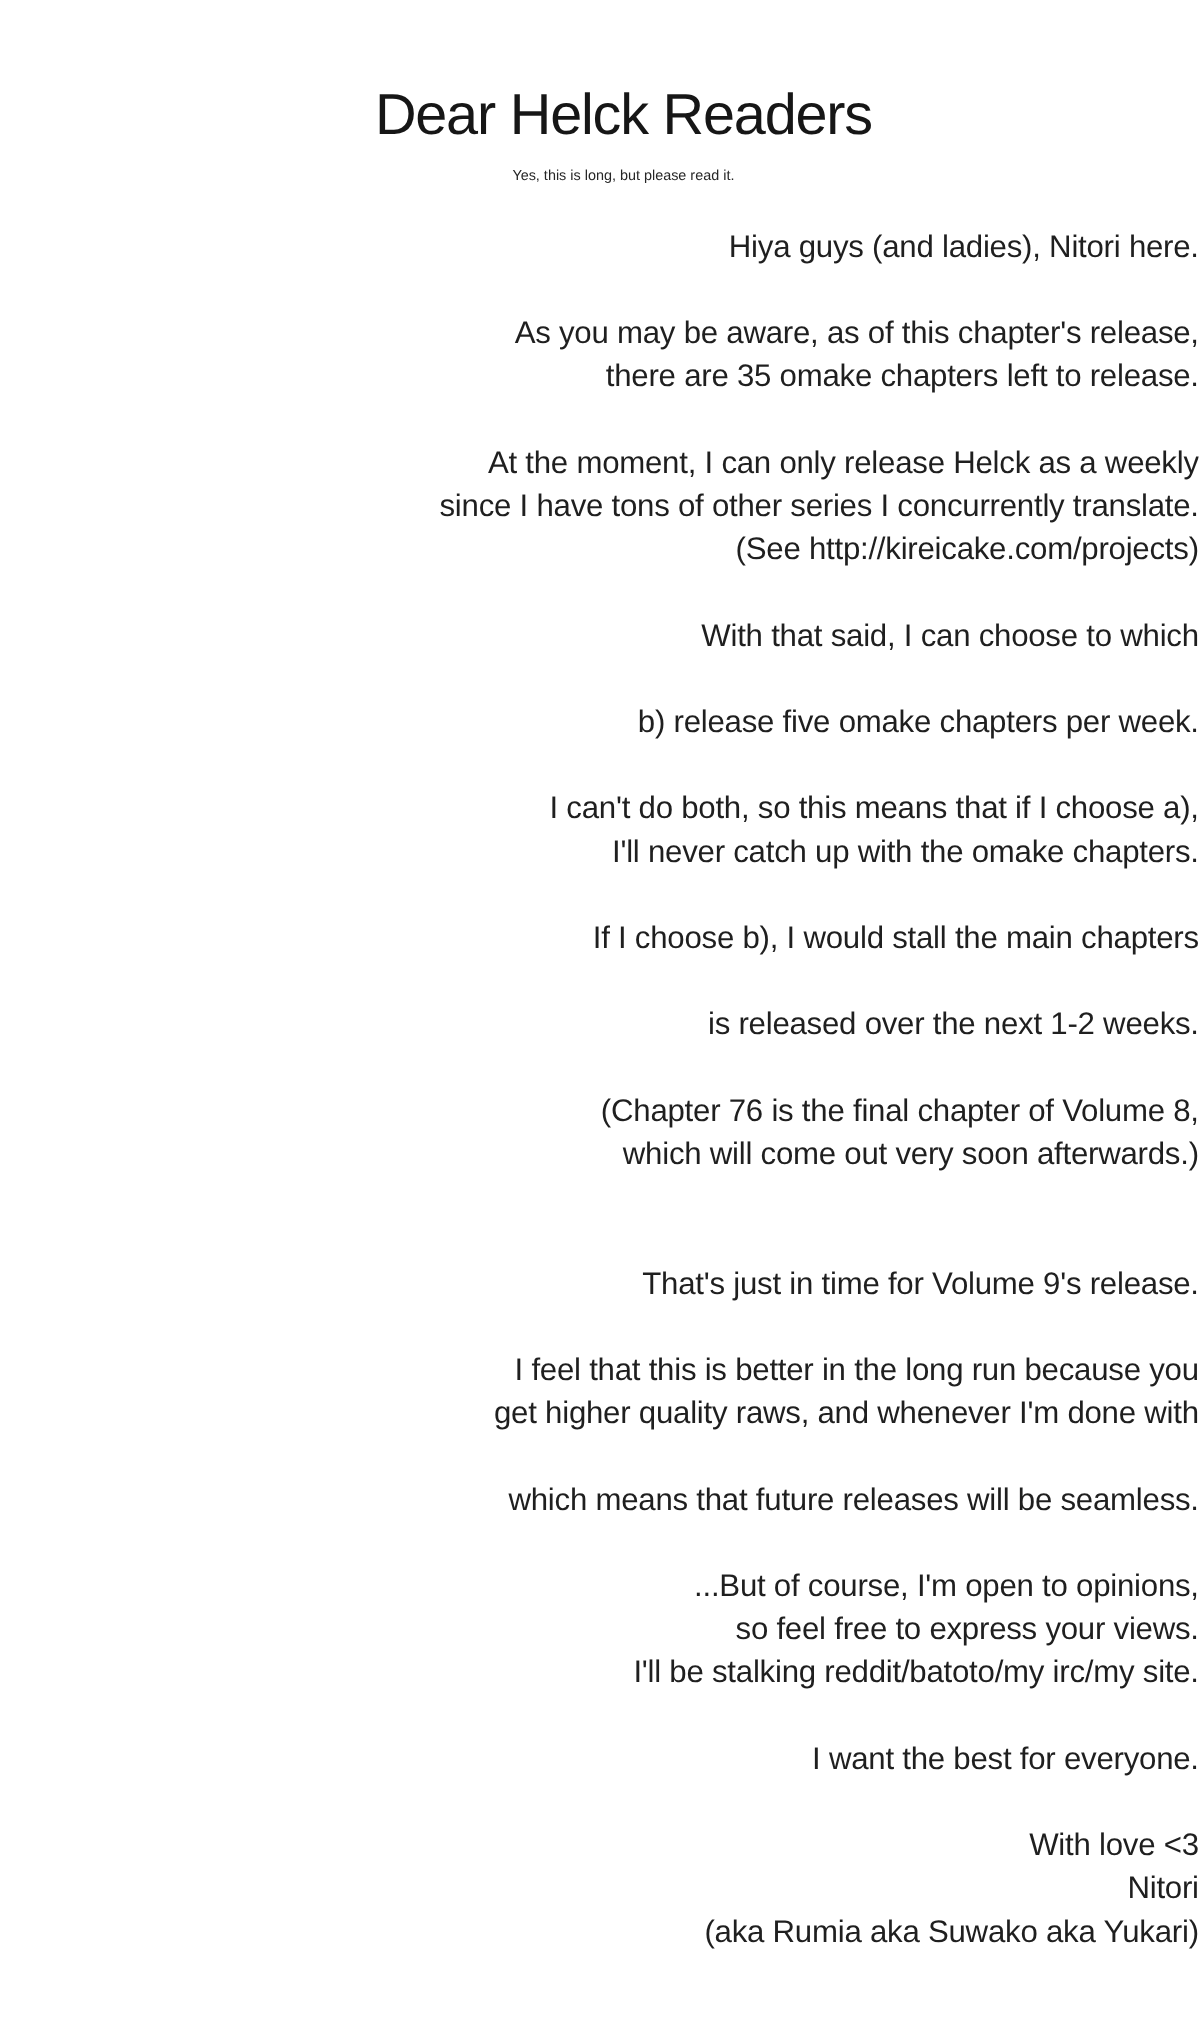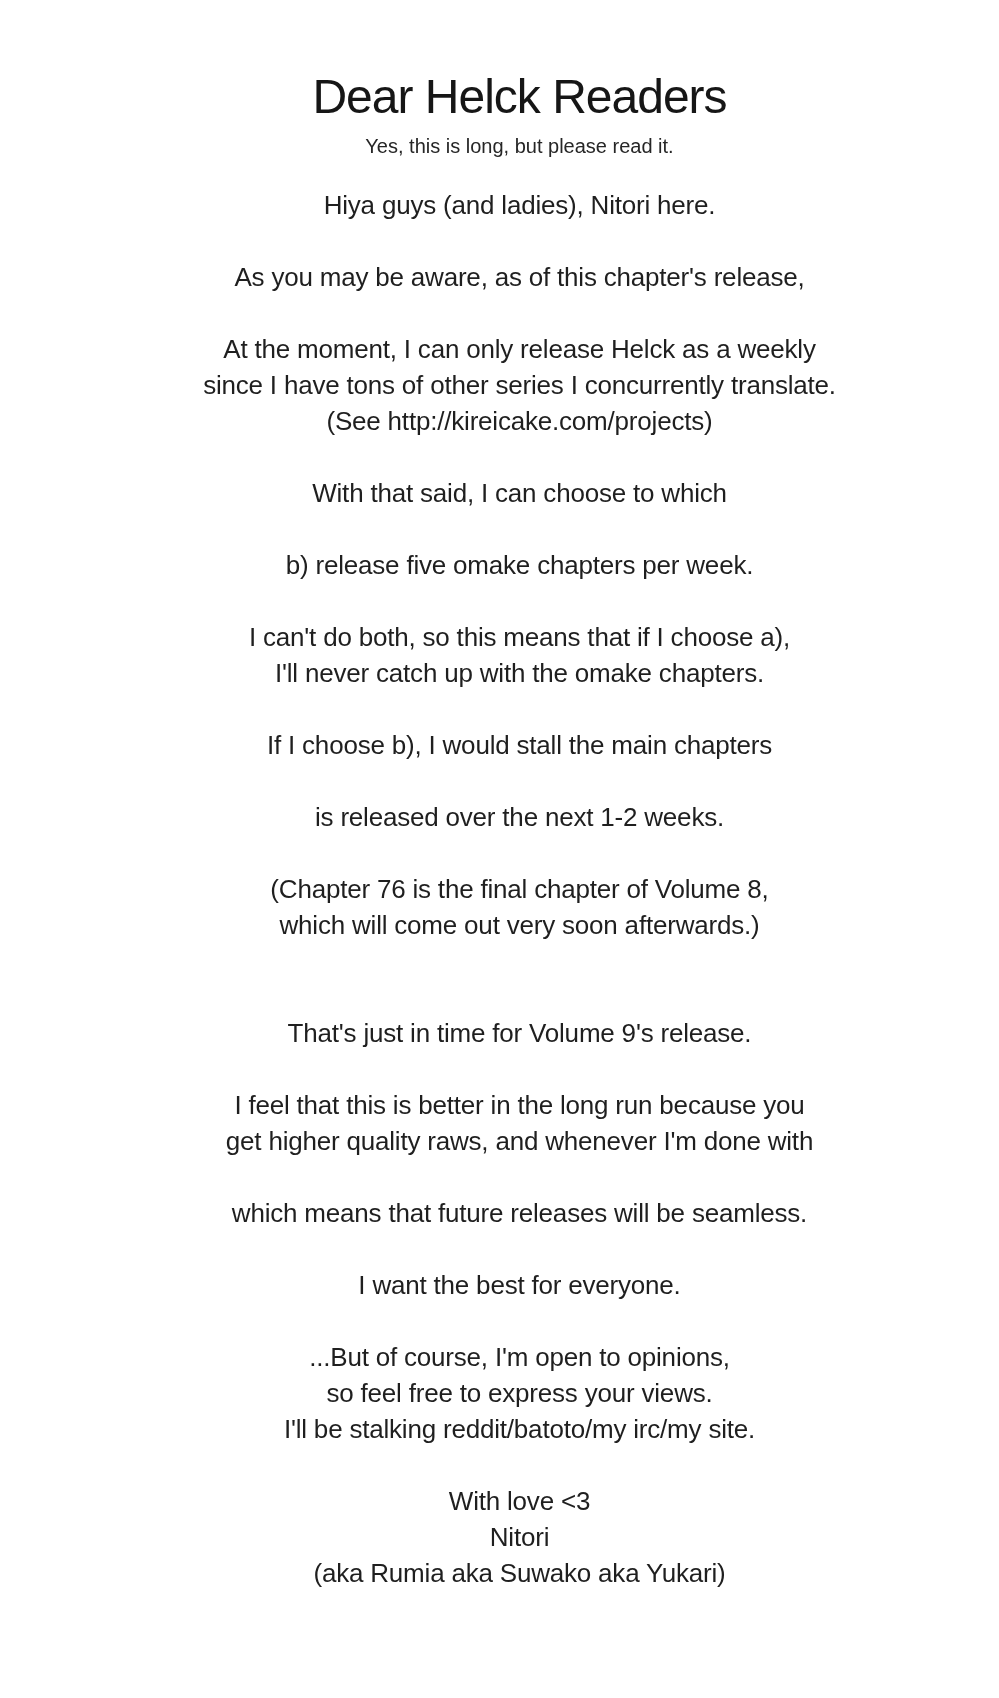--- a/index.html
+++ b/index.html
@@ -23,30 +23,31 @@
   .title {
     margin: 0;
     font-size: 48px;
     line-height: 62px;
     font-weight: 400;
     letter-spacing: -1px;
     color: #161616;
   }
   .subtitle {
     margin: 7px 0 0 0;
-    font-size: 20px;
+    font-size: 12px;
     line-height: 22px;
     font-weight: 400;
     color: #262626;
   }
   .letter-body {
     margin-top: 30px;
     font-size: 26px;
     line-height: 36px;
     letter-spacing: -0.2px;
+    text-align: right;
   }
   .letter-body p {
     margin: 36px 0;
   }
   .letter-body p:first-child {
     margin-top: 0;
   }
 </style>
 </head>
 <body style="background: rgb(255, 255, 255);">
@@ -54,36 +55,36 @@
 <div class="page" style="color: rgb(31, 31, 31); padding-left: 40px;">
 
   <h1 class="title">Dear Helck Readers</h1>
 
   <div class="subtitle">Yes, this is long, but please read it.</div>
 
   <div class="letter-body">
 
     <p><span>Hiya guys (and ladies), Nitori here.</span></p>
 
-    <p><span>As you may be aware, as of this chapter's release,</span><br></p>
+    <p><span>As you may be aware, as of this chapter's release,</span><br><span>there are 35 omake chapters left to release.</span></p>
 
     <p><span>At the moment, I can only release Helck as a weekly</span><br><span>since I have tons of other series I concurrently translate.</span><br><span>(See http://kireicake.com/projects)</span></p>
 
     <p><span>With that said, I can choose to which</span><br><br><span>b) release five omake chapters per week.</span></p>
 
     <p><span>I can't do both, so this means that if I choose a),</span><br><span>I'll never catch up with the omake chapters.</span></p>
 
     <p><span>If I choose b), I would stall the main chapters</span><br><br><span>is released over the next 1-2 weeks.</span></p>
 
     <p><span>(Chapter 76 is the final chapter of Volume 8,</span><br><span>which will come out very soon afterwards.)</span></p>
 
     <p><br><span>That's just in time for Volume 9's release.</span></p>
 
     <p><span>I feel that this is better in the long run because you</span><br><span>get higher quality raws, and whenever I'm done with</span><br><br><span>which means that future releases will be seamless.</span></p>
 
+    <p><span>...But of course, I'm open to opinions,</span><br><span>so feel free to express your views.</span><br><span>I'll be stalking reddit/batoto/my irc/my site.</span></p>
+
     <p><span>I want the best for everyone.</span></p>
-
-    <p><span>...But of course, I'm open to opinions,</span><br><span>so feel free to express your views.</span><br><span>I'll be stalking reddit/batoto/my irc/my site.</span></p>
 
     <p><span>With love &lt;3</span><br><span>Nitori</span><br><span>(aka Rumia aka Suwako aka Yukari)</span></p>
 
   </div>
 </div>
 
 </body></html>

